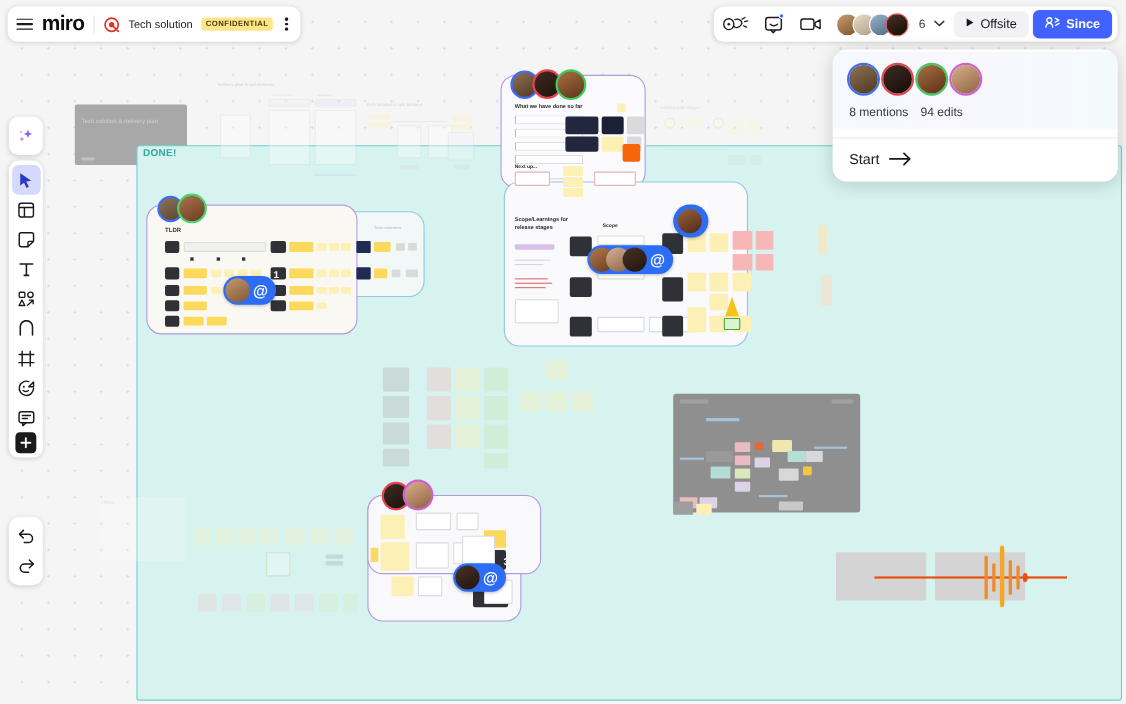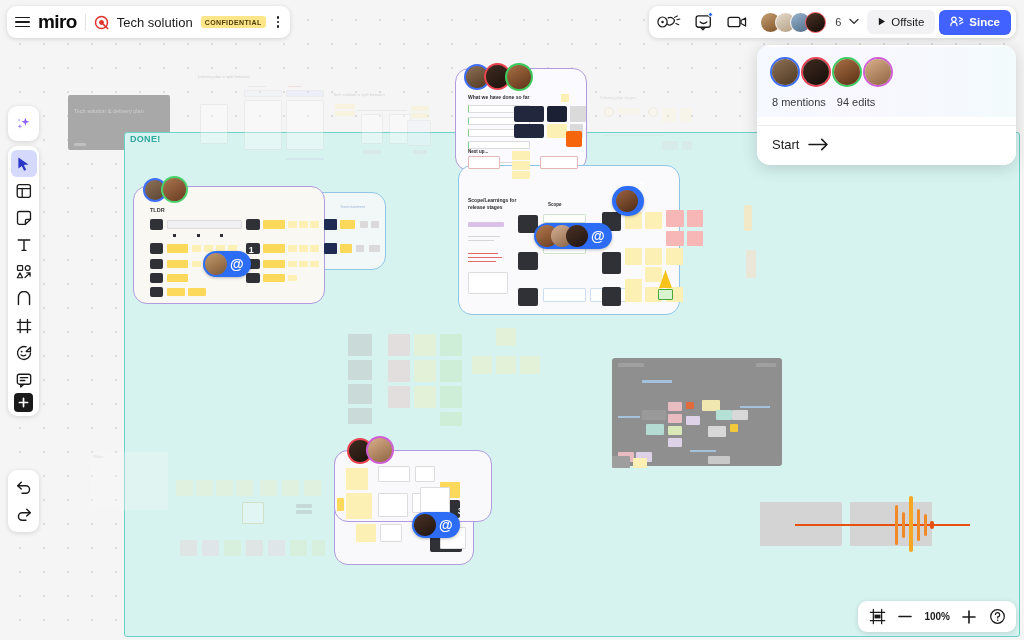--- a/index.html
+++ b/index.html
@@ -87,21 +87,21 @@
   .bar {
     position: absolute; background: #fff; border-radius: 9px;
     box-shadow: 0 1px 5px rgba(0,0,0,.14);
     display: flex; align-items: center;
   }
   #topleft-bar { left: 7px; top: 6px; height: 32px; padding: 0 8px; gap: 8px; }
   .hamb { width: 15px; display: flex; flex-direction: column; gap: 3px; cursor: pointer; }
   .hamb i { display: block; height: 1.6px; background: #1a1a1a; border-radius: 1px; }
   .logo { font-size: 19px; font-weight: 700; letter-spacing: -.6px; color: #0d0d0d; }
   .vdiv { width: 1px; height: 17px; background: #e3e3e3; }
-  .board-name { font-size: 13px; color: #1a1a1a; }
+  .board-name { font-size: 10px; color: #1a1a1a; }
   .confidential {
     background: #fde68a; color: #4b3b08; font-size: 7px; font-weight: 700;
     letter-spacing: .4px; padding: 2.5px 4px; border-radius: 3px;
   }
   .kebab { display: flex; flex-direction: column; gap: 2px; padding: 0 3px; cursor: pointer; }
   .kebab i { width: 2.6px; height: 2.6px; border-radius: 50%; background: #1a1a1a; }
 
   
   #topright-bar { right: 8px; top: 6px; height: 32px; padding: 0 5px; gap: 4px; }
   .tr-icon {
@@ -674,46 +674,20 @@
       </svg>
     </div>
     <div class="titem">
       <svg width="16" height="15" viewBox="0 0 17 15" aria-hidden="true">
         <path d="M14.8 5.6 h-8.2 a4 4 0 0 0 0 8 h4" fill="none" stroke="currentColor" stroke-width="1.5" stroke-linecap="round"></path>
         <path d="M11.4 1.8 L15.2 5.6 L11.4 9.2" fill="none" stroke="currentColor" stroke-width="1.5" stroke-linecap="round" stroke-linejoin="round"></path>
       </svg>
     </div>
   </div>
 
-  <div class="bar" id="zoombar">
-    <div class="zitem">
-      <svg width="17" height="17" viewBox="0 0 18 18" aria-hidden="true">
-        <path d="M4.6 1.4 V16.6 M13.4 1.4 V16.6 M1.4 4.6 H16.6 M1.4 13.4 H16.6" stroke="#1a1a1a" stroke-width="1.3" stroke-linecap="round"></path>
-        <rect x="5.8" y="7" width="6.4" height="4" fill="#1a1a1a"></rect>
-      </svg>
-    </div>
-    <div class="zitem">
-      <svg width="14" height="3" viewBox="0 0 14 3" aria-hidden="true">
-          <path d="M1 1.5 H13" stroke="#1a1a1a" stroke-width="1.6" stroke-linecap="round"></path>
-        </svg>
-    </div>
-    <div class="zlevel">100%</div>
-    <div class="zitem">
-      <svg width="14" height="14" viewBox="0 0 14 14" aria-hidden="true">
-          <path d="M7 1 V13 M1 7 H13" stroke="#1a1a1a" stroke-width="1.6" stroke-linecap="round"></path>
-        </svg>
-    </div>
-    <div class="zitem">
-      <svg width="17" height="17" viewBox="0 0 18 18" aria-hidden="true">
-        <circle cx="9" cy="9" r="7.2" fill="none" stroke="#1a1a1a" stroke-width="1.3"></circle>
-        <path d="M6.8 6.8 a2.3 2.3 0 1 1 2.5 2.7 v1.2" fill="none" stroke="#1a1a1a" stroke-width="1.3" stroke-linecap="round"></path>
-        <circle cx="9.2" cy="13" r="0.85" fill="#1a1a1a"></circle>
-      </svg>
-    </div>
-  </div>
 
   <div id="catchup">
     <div class="cu-grad"></div>
     <div class="cu-avs">
       <div class="cav" style="background:linear-gradient(150deg,#8e7159,#4e381f);box-shadow:0 0 0 2px #3d6ef5"></div>
       <div class="cav" style="background:linear-gradient(150deg,#3f2b21,#150c08);box-shadow:0 0 0 2px #e9434f"></div>
       <div class="cav" style="background:linear-gradient(150deg,#a86f45,#5a3014);box-shadow:0 0 0 2px #3ecb5f"></div>
       <div class="cav" style="background:linear-gradient(150deg,#d9b08a,#8d6440);box-shadow:0 0 0 2px #cf5ed6"></div>
     </div>
     <div class="cu-stats">

